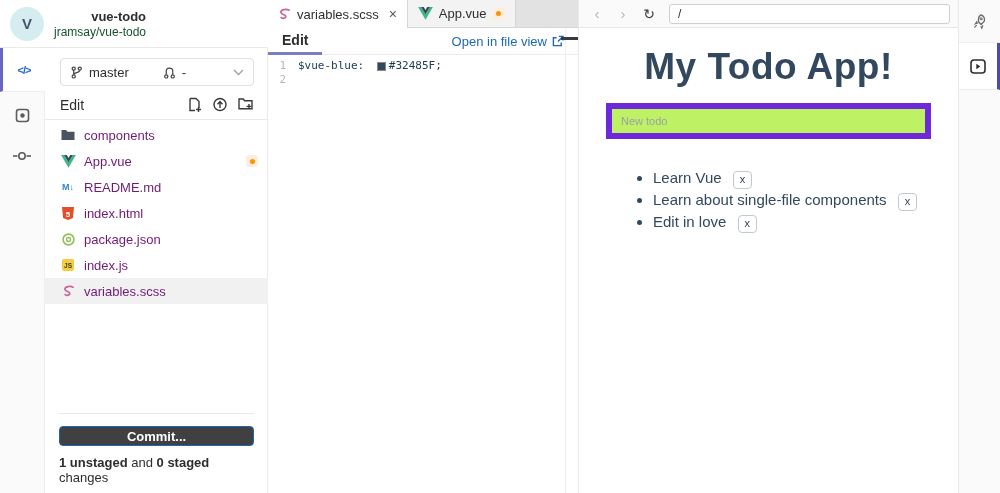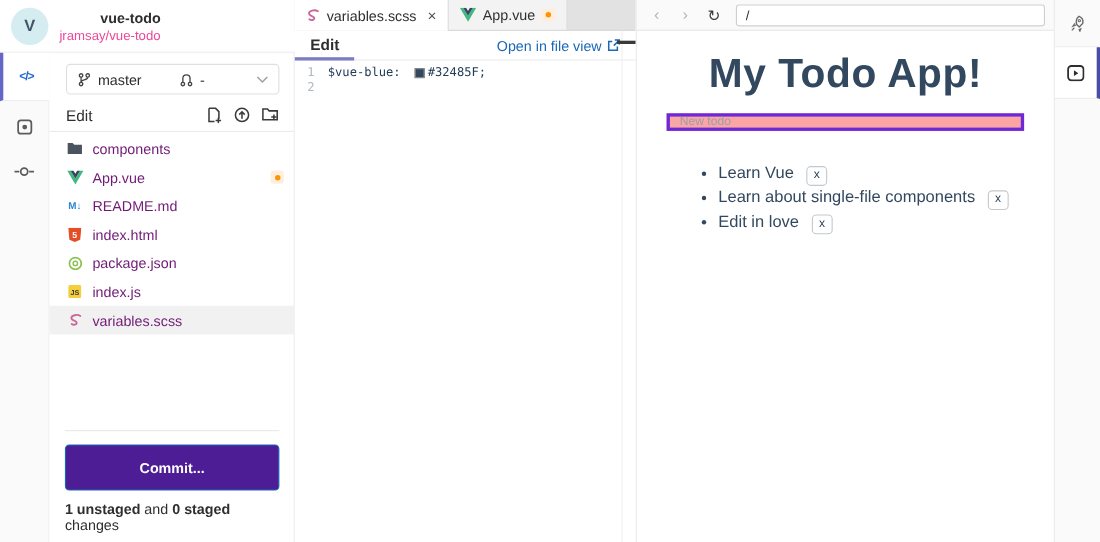--- a/index.html
+++ b/index.html
@@ -7,21 +7,21 @@
   body { font-family:"Liberation Sans", sans-serif; color:#2e2e2e; }
   .screen { position:relative; width:1000px; height:493px; background:#fff; overflow:hidden; }
 
   
   .project-header { position:absolute; left:0; top:0; width:268px; height:48px; background:#fff;
     border-bottom:1px solid #eaeaea; display:flex; align-items:center; padding:0 10px; }
   .avatar { width:34px; height:34px; border-radius:50%; background:#d5edf0; color:#44546a;
     font-weight:bold; font-size:15px; display:flex; align-items:center; justify-content:center; }
   .project-meta { margin-left:10px; }
   .project-name { font-size:13px; font-weight:bold; color:#2e2e2e; line-height:16px;text-align:right; }
-  .project-namespace { font-size:12px; color:#ec4899; line-height:14px; }
+  .project-namespace { font-size:12px; color:#14532d; line-height:14px; }
 
   
   .left-rail { position:absolute; left:0; top:48px; width:45px; height:445px; background:#fbfafb;
     border-right:1px solid #eeeeee; }
   .rail-item { width:45px; height:44px; display:flex; align-items:center; justify-content:center; cursor:pointer; }
   .rail-item.active { background:#fff; border-left:3px solid #6666c4; border-bottom:1px solid #eeeeee; }
   .code-glyph { font-size:11px; font-weight:bold; color:#2268d1; letter-spacing:-1px; }
   .rail-icons { padding-top:16px; display:flex; flex-direction:column; align-items:center; gap:26px; color:#5c5c5c; }
 
   
@@ -43,21 +43,21 @@
   .tree-row { height:26px; display:flex; align-items:center; padding:0 15px; cursor:pointer; position:relative; }
   .tree-row.selected { background:#f1f1f1; }
   .tree-row .fico { width:16px; display:flex; justify-content:center; margin-right:8px; flex:none; }
   .tree-row .flabel { font-size:13px; color:#701a75; white-space:nowrap; }
   .mod-badge { position:absolute; right:10px; top:7px; width:12px; height:12px; border-radius:3px;
     background:#fdeedd; display:flex; align-items:center; justify-content:center; }
   .mod-badge i { width:5px; height:5px; border-radius:50%; background:#fc9403; }
 
   .panel-bottom { position:absolute; left:0; bottom:0; width:223px; padding:0 14px 8px; }
   .panel-divider { border-top:1px solid #e8e8e8; margin-bottom:12px; }
-  .commit-btn { width:195px; height:42px; background:#4c1d95; color:#fff; border:1px solid #1968b8;
+  .commit-btn { width:195px; height:20px; background:#404040; color:#fff; border:1px solid #1968b8;
     border-radius:4px; font-size:13px; font-weight:bold; font-family:"Liberation Sans",sans-serif; cursor:pointer; }
   .changes-line { margin-top:9px; font-size:13px; color:#2e2e2e; }
 
   
   .editor-pane { position:absolute; left:268px; top:0; width:310px; height:493px; background:#fff; }
   .tab-strip { height:28px; background:#e2e2e2; border-bottom:1px solid #d6d6d6; display:flex; }
   .tab { display:flex; align-items:center; padding:0 10px; font-size:13px; color:#2e2e2e; gap:6px;
     border-right:1px solid #d6d6d6; cursor:pointer; }
   .tab.active { background:#fff; height:28px; }
   .tab.inactive { background:#f3f3f3; }
@@ -83,21 +83,21 @@
     border-left:1px solid #eaeaea; }
   .preview-header { height:28px; background:#fafafa; border-bottom:1px solid #e8e8e8; display:flex;
     align-items:center; padding:0 8px; gap:6px; }
   .nav-btn { width:20px; text-align:center; font-size:15px; color:#b5b5b5; cursor:pointer; line-height:18px; }
   .nav-btn.refresh { color:#3c3c3c; font-size:14px; }
   .url-input { flex:1; height:20px; border:1px solid #cfcfcf; border-radius:3px; background:#fff;
     font-size:12px; color:#2e2e2e; padding:0 8px; font-family:"Liberation Sans",sans-serif; margin-left:4px; }
   .app-body { padding:0 27px; }
   .app-title { margin-top:18px; text-align:center; font-size:37px; font-weight:bold; color:#32485f;
     letter-spacing:0.5px; }
-  .todo-input { margin-top:15px; width:100%; height:16px; border:3px solid #6d28d9; background:#fca5a5;
+  .todo-input { margin-top:15px; width:100%; height:36px; border:6px solid #6d28d9; background:#bef264;
     font-size:11px; padding:0 9px; color:#2e2e2e; font-family:"Liberation Sans",sans-serif; }
   .todo-input::placeholder { color:#9aa0a6; }
   .todo-list { margin-top:28px; padding-left:47px; color:#32485f; }
   .todo-list li { font-size:15px; line-height:21px; }
   .remove-btn { display:inline-block; border:1px solid #c3c8cc; border-radius:4px; background:#fff;
     font-size:11px; line-height:13px; padding:1px 6px 2px; margin-left:7px; color:#32485f;
     font-family:"Liberation Sans",sans-serif; cursor:pointer; }
 
   
   .right-rail { position:absolute; left:958px; top:0; width:42px; height:493px; background:#fbfafb;

